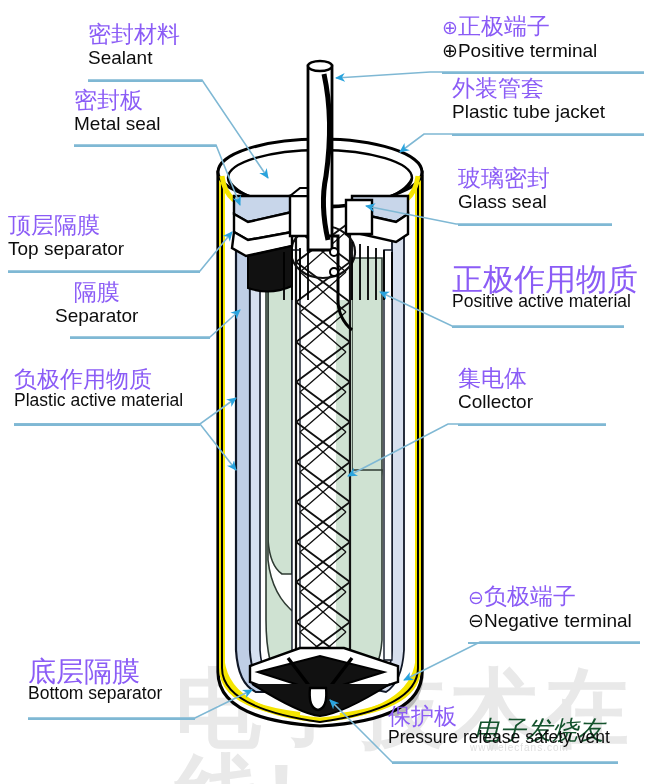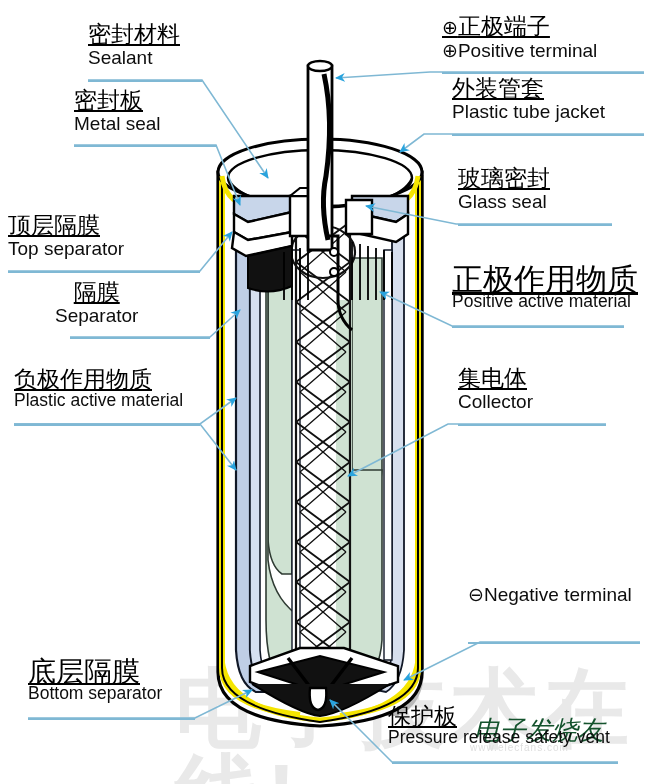--- a/index.html
+++ b/index.html
@@ -11,21 +11,21 @@
   #stage{position:absolute;inset:0;width:651px;height:784px;}
 
   
   .wm{position:absolute;pointer-events:none;color:#e9e9e9;font-weight:bold;user-select:none;}
   .wm-main{left:175px;top:665px;font-size:86px;letter-spacing:6px;line-height:1;}
   .wm-sub{left:470px;top:742px;font-size:10px;color:#dedede;font-weight:normal;letter-spacing:1px;}
   .wm-script{left:474px;top:713px;font-size:26px;color:#14532d;font-style:italic;font-weight:normal;}
 
   
   .label{position:absolute;white-space:nowrap;}
-  .label .cn{font-size:23px;line-height:25px;letter-spacing:0px;color:#000000;text-decoration:underline;}
+  .label .cn{font-size:23px;line-height:25px;letter-spacing:0px;color:#8b5cf6;}
   .label .en{font-size:19px;line-height:21px;color:#0d0d0d;}
   .label.small .cn{font-size:22px;line-height:24px;}
   .label.small .en{font-size:17.5px;line-height:19px;}
   .label .sym{font-size:19px;}
 
   
   .ul{position:absolute;height:1.6px;background:#7fb8d4;}
 
   
   svg.leaders{position:absolute;left:0;top:0;width:651px;height:784px;overflow:visible;}
@@ -231,20 +231,21 @@
   </div>
   <div class="ul" style="left:452px;top:326px;width:172px;"></div>
 
   <div class="label" style="left:458px;top:366px;">
     <div class="cn">集电体</div>
     <div class="en">Collector</div>
   </div>
   <div class="ul" style="left:458px;top:424px;width:148px;"></div>
 
   <div class="label" style="left:468px;top:584px;">
+    <div class="cn"><span class="sym">⊖</span><span>负极端子</span></div>
     <div class="en"><span class="sym">⊖</span><span>Negative terminal</span></div>
   </div>
   <div class="ul" style="left:468px;top:642px;width:172px;"></div>
 
   <div class="label small" style="left:388px;top:704px;">
     <div class="cn" style="font-size:23px;">保护板</div>
     <div class="en">Pressure release safety vent</div>
   </div>
   <div class="ul" style="left:392px;top:762px;width:226px;"></div>
 

